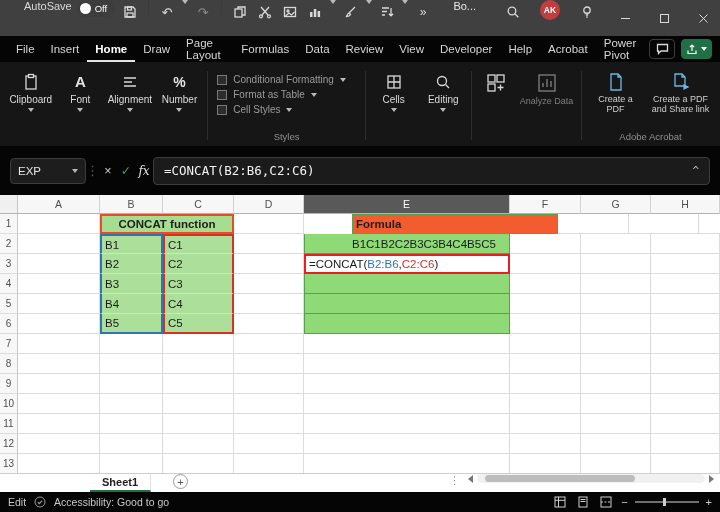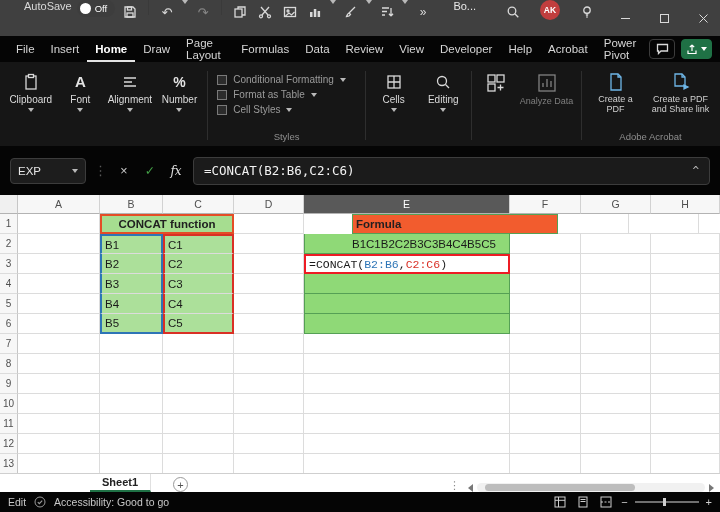--- a/index.html
+++ b/index.html
@@ -39,21 +39,21 @@
   .styles-col{ width:152px; display:flex; flex-direction:column; padding-top:7px;}
   .style-row{ display:flex; align-items:center; gap:6px; font-size:10px; color:#9b9b9b; padding:2px 0 2px 6px; cursor:pointer;}
   .sicon{ width:10px; height:10px; border:1px solid #7a7a7a; background:#2c2c2c; flex:none;}
   .grouplabel{ margin-top:auto; padding-bottom:4px; font-size:9.5px; color:#8f8f8f; text-align:center;}
   .iconbtn-col{ display:flex; flex-direction:column;}
   .iconbtn-row{ display:flex; justify-content:center; gap:6px; padding-top:7px;}
   .sqbtn{ display:flex; flex-direction:column; align-items:center; gap:2px; color:#cfcfcf; cursor:pointer; width:52px;}
   .sqbtn .lbl{ font-size:9px; text-align:center; line-height:1.15; color:#cfcfcf;}
 
   
-  .fbar{ height:49px; background:#050505; display:flex; align-items:center; padding:0 10px; gap:8px; flex:none;}
+  .fbar{ height:49px; background:#050505; display:flex; align-items:center; padding:0 10px; flex:none;}
   .namebox{ width:76px; height:26px; background:#1d1d1d; border:1px solid #3c3c3c; border-radius:4px; display:flex; align-items:center; padding:0 7px; color:#e6e6e6; font-size:11.5px; cursor:pointer;}
   .namebox .tri-d{ margin-left:auto;}
   .fdots{ color:#5a5a5a; font-size:13px;}
   .fbtn{ width:18px; text-align:center; font-size:12.5px; background:none; border:none; cursor:pointer; padding:0;}
   .fbtn.cancel{ color:#c9c9c9;}
   .fbtn.enter{ color:#43A047;}
   .fbtn.fx{ color:#e0e0e0; font-family:"DejaVu Serif", serif; font-style:italic; font-size:12px;}
   .finput{ flex:1; height:28px; background:#1b1b1b; border:1px solid #3c3c3c; border-radius:4px; display:flex; align-items:center; padding:0 10px; color:#f2f2f2; font-family:"DejaVu Sans Mono", monospace; font-size:12.5px; cursor:text;}
   .fchev{ margin-left:auto; color:#bcbcbc; font-size:11px;}
 
@@ -70,21 +70,21 @@
   .c-fill{ background:#ACE09A;}
   .rb-l{ border-left:2px solid #2E75B6;} .rb-r{ border-right:2px solid #2E75B6;}
   .rb-t{ border-top:2px solid #2E75B6;} .rb-b{ border-bottom:2px solid #2E75B6;}
   .rr-l{ border-left:2px solid #D93025;} .rr-r{ border-right:2px solid #D93025;}
   .rr-t{ border-top:2px solid #D93025;} .rr-b{ border-bottom:2px solid #D93025;}
   .c-e{ background:#8FD977; border-right:1px solid #55A055; border-bottom:1px solid #55A055; border-left:1px solid #55A055;}
   .c-e1{ background:#F25C2E; border:1px solid #55A055; font-weight:bold; color:#231f20;margin-left:48px;}
   .c-e3{ background:#fff; border:2px solid #ED1C24; font-size:11.5px;}
 
   
-  .tabbar{ height:19px; background:#fff; border-top:1px solid #cfcfcf; display:flex; align-items:flex-end; flex:none; font-size:11px; color:#222;}
+  .tabbar{ height:19px; background:#fff; border-top:1px solid #cfcfcf; display:flex; align-items:flex-start; flex:none; font-size:11px; color:#222;}
   .tab-spacer{ width:90px; flex:none;}
   .sheettab{ height:100%; display:flex; align-items:center; padding:0 12px; font-weight:bold; border-right:1px solid #e0e0e0; border-bottom:2px solid #1F7145; cursor:pointer;}
   .addsheet{ margin-left:22px; width:15px; height:15px; border-radius:50%; border:1px solid #9a9a9a; color:#555; font-size:11px; line-height:12px; text-align:center; background:none; cursor:pointer; padding:0;}
   .tab-dots{ margin-left:auto; color:#8a8a8a; font-size:11px; padding:0 8px; cursor:pointer;}
   .hscroll{ display:flex; align-items:center; gap:4px; padding-right:6px;}
   .tri-l{ width:0;height:0;border-top:4px solid transparent;border-bottom:4px solid transparent;border-right:5px solid #777; cursor:pointer;}
   .tri-r{ width:0;height:0;border-top:4px solid transparent;border-bottom:4px solid transparent;border-left:5px solid #777; cursor:pointer;}
   .htrack{ width:228px; height:9px; background:#f1f1f1; border-radius:5px; position:relative; cursor:pointer;}
   .hthumb{ position:absolute; left:8px; top:1px; width:150px; height:7px; background:#bdbdbd; border-radius:4px; cursor:grab;}
 
@@ -391,21 +391,21 @@
         <div class="cell" style="width: 71px;"></div>
         <div class="cell" style="width: 70px;"></div>
         <div class="cell" style="width: 69px;"></div>
       </div>
       <div class="grow">
         <div class="rowhdr">3</div>
         <div class="cell" style="width: 82px;"></div>
         <div class="cell c-fill rb-l rb-r" style="width: 63px;">B2</div>
         <div class="cell c-fill rr-l rr-r" style="width: 71px;">C2</div>
         <div class="cell" style="width: 70px;"></div>
-        <div class="cell c-e3" style="width: 206px; font-family: Liberation Mono, monospace;">
+        <div class="cell c-e3" style="width: 206px;">
           <span style="color: rgb(26, 26, 26);">=CONCAT(</span>
           <span style="color: rgb(46, 117, 182);">B2:B6</span>
           <span style="color: rgb(26, 26, 26);">,</span>
           <span style="color: rgb(217, 48, 37);">C2:C6</span>
           <span style="color: rgb(26, 26, 26);">)</span>
         </div>
         <div class="cell" style="width: 71px;"></div>
         <div class="cell" style="width: 70px;"></div>
         <div class="cell" style="width: 69px;"></div>
       </div>

